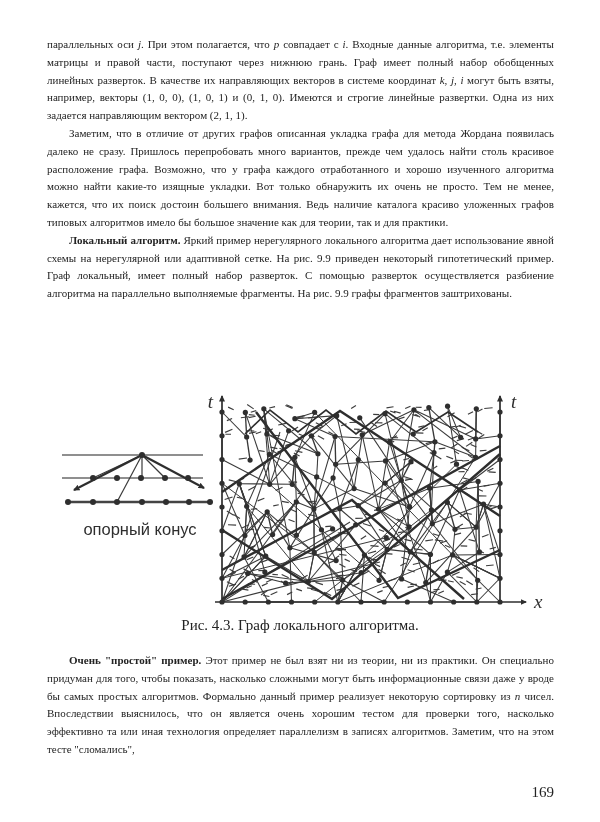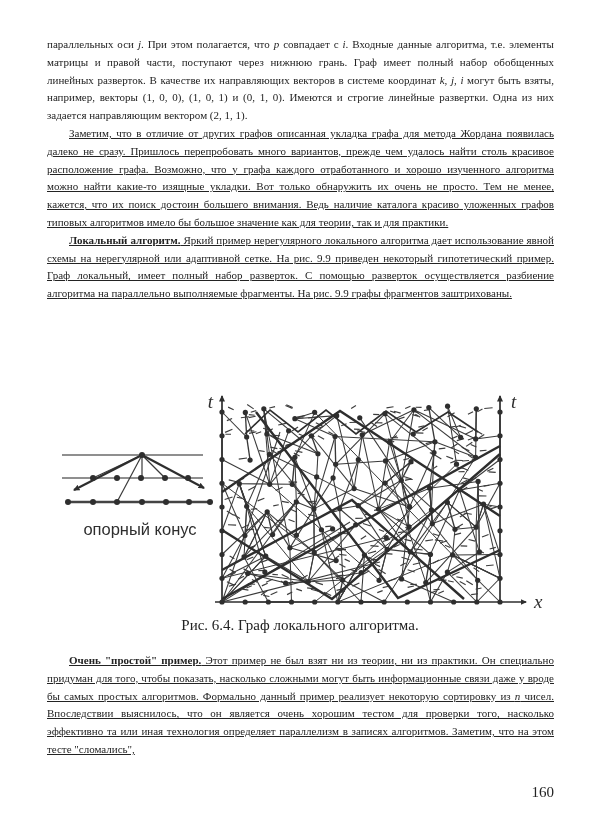--- a/index.html
+++ b/index.html
@@ -1,20 +1,20 @@
 <!DOCTYPE html>
 <html><head>
 <meta charset="utf-8">
 <style>
   html,body{margin:0;padding:0;background:#ffffff;}
   .page{position:relative;width:600px;height:822px;background:#ffffff;overflow:hidden;
         font-family:"Liberation Serif",serif;color:#232323;}
   .text-top{position:absolute;left:47px;top:36px;width:507px;height:356px;overflow:hidden;}
   .para{margin:0;font-size:11px;line-height:17.8px;text-align:justify;}
-  .para.indent{text-indent:22px;text-decoration:underline;}
+  .para.indent{text-indent:22px;}
   .b{font-weight:bold;margin-top:12px;}
   .i{font-style:italic;}
   .figure-wrap{position:absolute;left:40px;top:390px;width:520px;height:228px;}
   .figure-wrap svg{display:block;width:520px;height:228px;}
   .caption{position:absolute;left:40px;top:617px;width:520px;text-align:center;
            font-size:15px;color:#232323;}
   .text-bottom{position:absolute;left:47px;top:652px;width:507px;height:145px;overflow:hidden;}
   .page-number{position:absolute;right:46px;top:784px;font-size:15px;color:#232323;}
 </style>
 </head>
@@ -648,20 +648,20 @@
         <circle cx="68" cy="500" r="3" fill="#2e2e2e"></circle>
         <circle cx="93" cy="500" r="3" fill="#2e2e2e"></circle>
         <circle cx="117" cy="500" r="3" fill="#2e2e2e"></circle>
         <circle cx="142" cy="500" r="3" fill="#2e2e2e"></circle>
         <circle cx="166" cy="500" r="3" fill="#2e2e2e"></circle>
         <circle cx="189" cy="500" r="3" fill="#2e2e2e"></circle>
         <circle cx="210" cy="500" r="3" fill="#2e2e2e"></circle>
         <text x="140" y="533" fill="#2e2e2e" text-anchor="middle" font-size="16.5" font-family="&quot;Liberation Sans&quot;,sans-serif">опорный конус</text>
       </svg>
   </figure>
-  <div class="caption">Рис. 6.4. Граф локального алгоритма.</div>
+  <div class="caption">Рис. 4.3. Граф локального алгоритма.</div>
 
   <div class="text-bottom">
     <p class="para indent"><span class="b">Очень "простой" пример.</span><span> Этот пример не был взят ни из теории, ни из практики. Он специально придуман для того, чтобы показать, насколько сложными могут быть информационные связи даже у вроде бы самых простых алгоритмов. Формально данный пример реализует некоторую сортировку из </span><span class="i">n</span><span> чисел. Впоследствии выяснилось, что он является очень хорошим тестом для проверки того, насколько эффективно та или иная технология определяет параллелизм в записях алгоритмов. Заметим, что на этом тесте "сломались",</span></p>
   </div>
 
-  <div class="page-number">160</div>
+  <div class="page-number">169</div>
 </div>
 
 </body></html>

